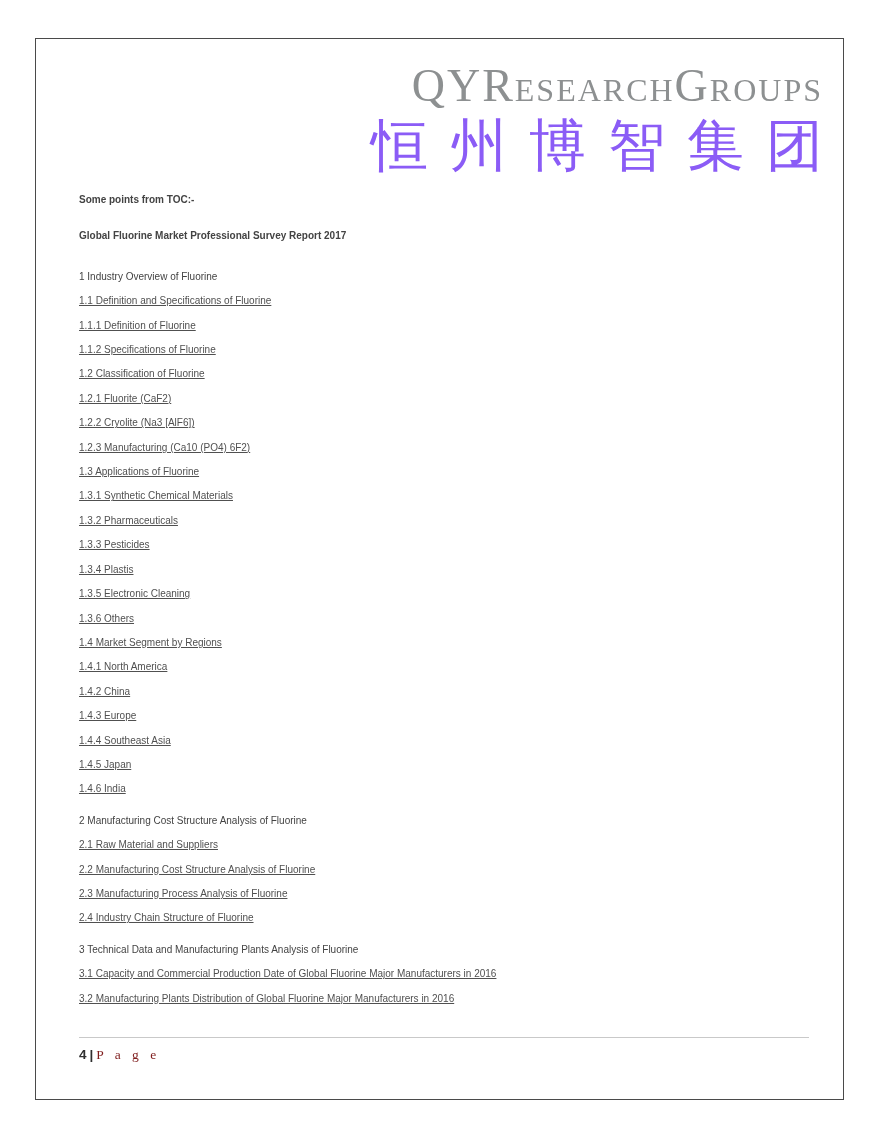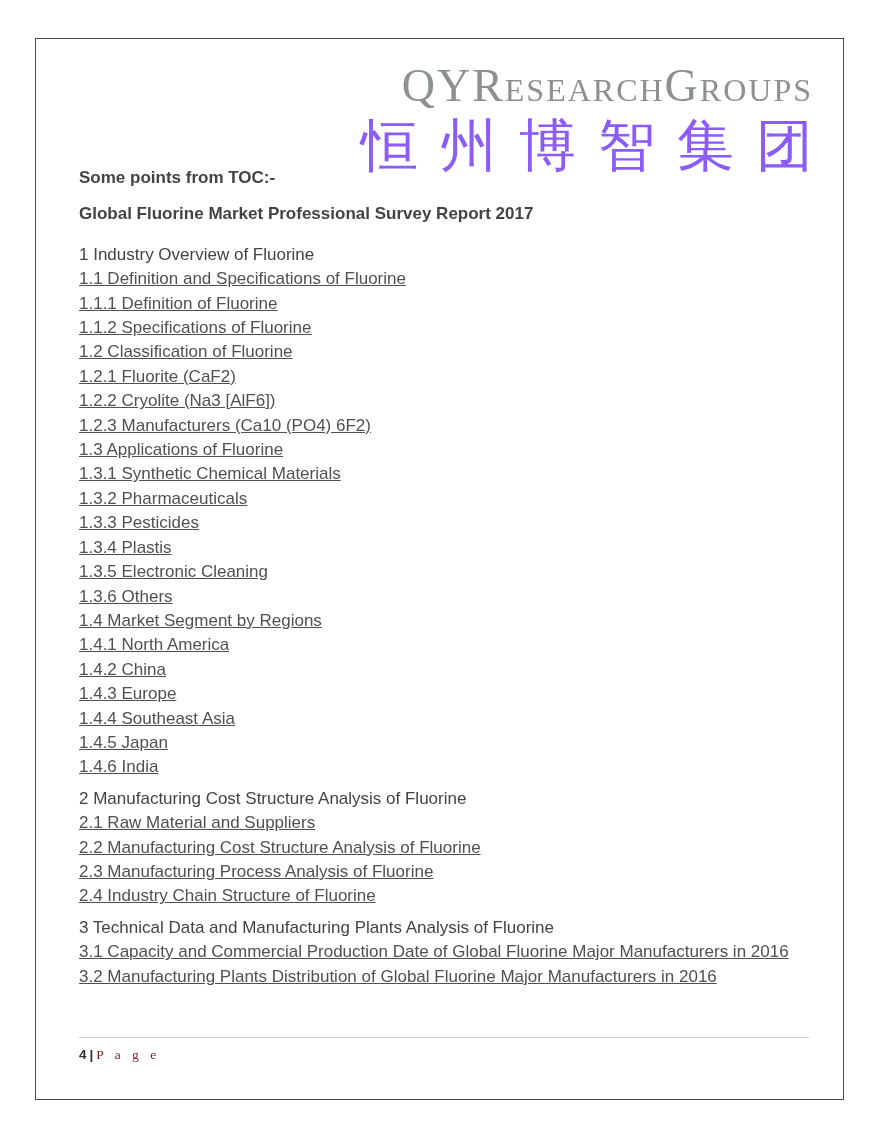--- a/index.html
+++ b/index.html
@@ -11,21 +11,21 @@
   .page {
     position: absolute;
     left: 35px; top: 38px;
     width: 809px; height: 1062px;
     border: 1px solid #4a4a4a;
     background: #ffffff;
   }
   
   .logo {
     position: absolute;
-    top: 24px; right: 30px;
+    top: 24px; right: 20px;
     text-align: right;
     color: #8d9091;
     font-family: "Liberation Serif", serif;
     line-height: 1;
     user-select: none;
   }
   .logo-wordmark {
     font-size: 46px;
     font-variant: small-caps;
     letter-spacing: 2px;
@@ -37,23 +37,23 @@
     font-size: 57px;
     letter-spacing: 22px;
     margin-right: -22px;
     color: #8b5cf6;
     font-weight: 400;
     white-space: nowrap;
   }
   
   .content {
     position: absolute;
-    left: 43px; right: 34px; top: 127px;
+    left: 43px; right: 34px; top: 149px;
     color: #4f4f4f;
-    font-size: 17px;
+    font-size: 10px;
   }
   .content p { line-height: 24.4px; }
   .bold-line { font-weight: 700; color: #434343; }
   .toc-intro { margin-bottom: 12px; }
   .report-title { margin-bottom: 16px; }
   .toc-section + .toc-section { margin-top: 7px; }
   .toc-heading { font-weight: 400; color: #434343; line-height: 24.4px; }
   .toc-item { line-height: 24.4px; color: #505050; text-decoration: underline; }
   
   .footer {
@@ -84,21 +84,21 @@
 
     <div id="toc">
         <div class="toc-section">
           <p class="toc-heading">1 Industry Overview of Fluorine</p>
           <p class="toc-item">1.1 Definition and Specifications of Fluorine</p>
           <p class="toc-item">1.1.1 Definition of Fluorine</p>
           <p class="toc-item">1.1.2 Specifications of Fluorine</p>
           <p class="toc-item">1.2 Classification of Fluorine</p>
           <p class="toc-item">1.2.1 Fluorite (CaF2)</p>
           <p class="toc-item">1.2.2 Cryolite (Na3 [AlF6])</p>
-          <p class="toc-item">1.2.3 Manufacturers (Ca10 (PO4) 6F2)</p>
+          <p class="toc-item">1.2.3 Manufacturing (Ca10 (PO4) 6F2)</p>
           <p class="toc-item">1.3 Applications of Fluorine</p>
           <p class="toc-item">1.3.1 Synthetic Chemical Materials</p>
           <p class="toc-item">1.3.2 Pharmaceuticals</p>
           <p class="toc-item">1.3.3 Pesticides</p>
           <p class="toc-item">1.3.4 Plastis</p>
           <p class="toc-item">1.3.5 Electronic Cleaning</p>
           <p class="toc-item">1.3.6 Others</p>
           <p class="toc-item">1.4 Market Segment by Regions</p>
           <p class="toc-item">1.4.1 North America</p>
           <p class="toc-item">1.4.2 China</p>

